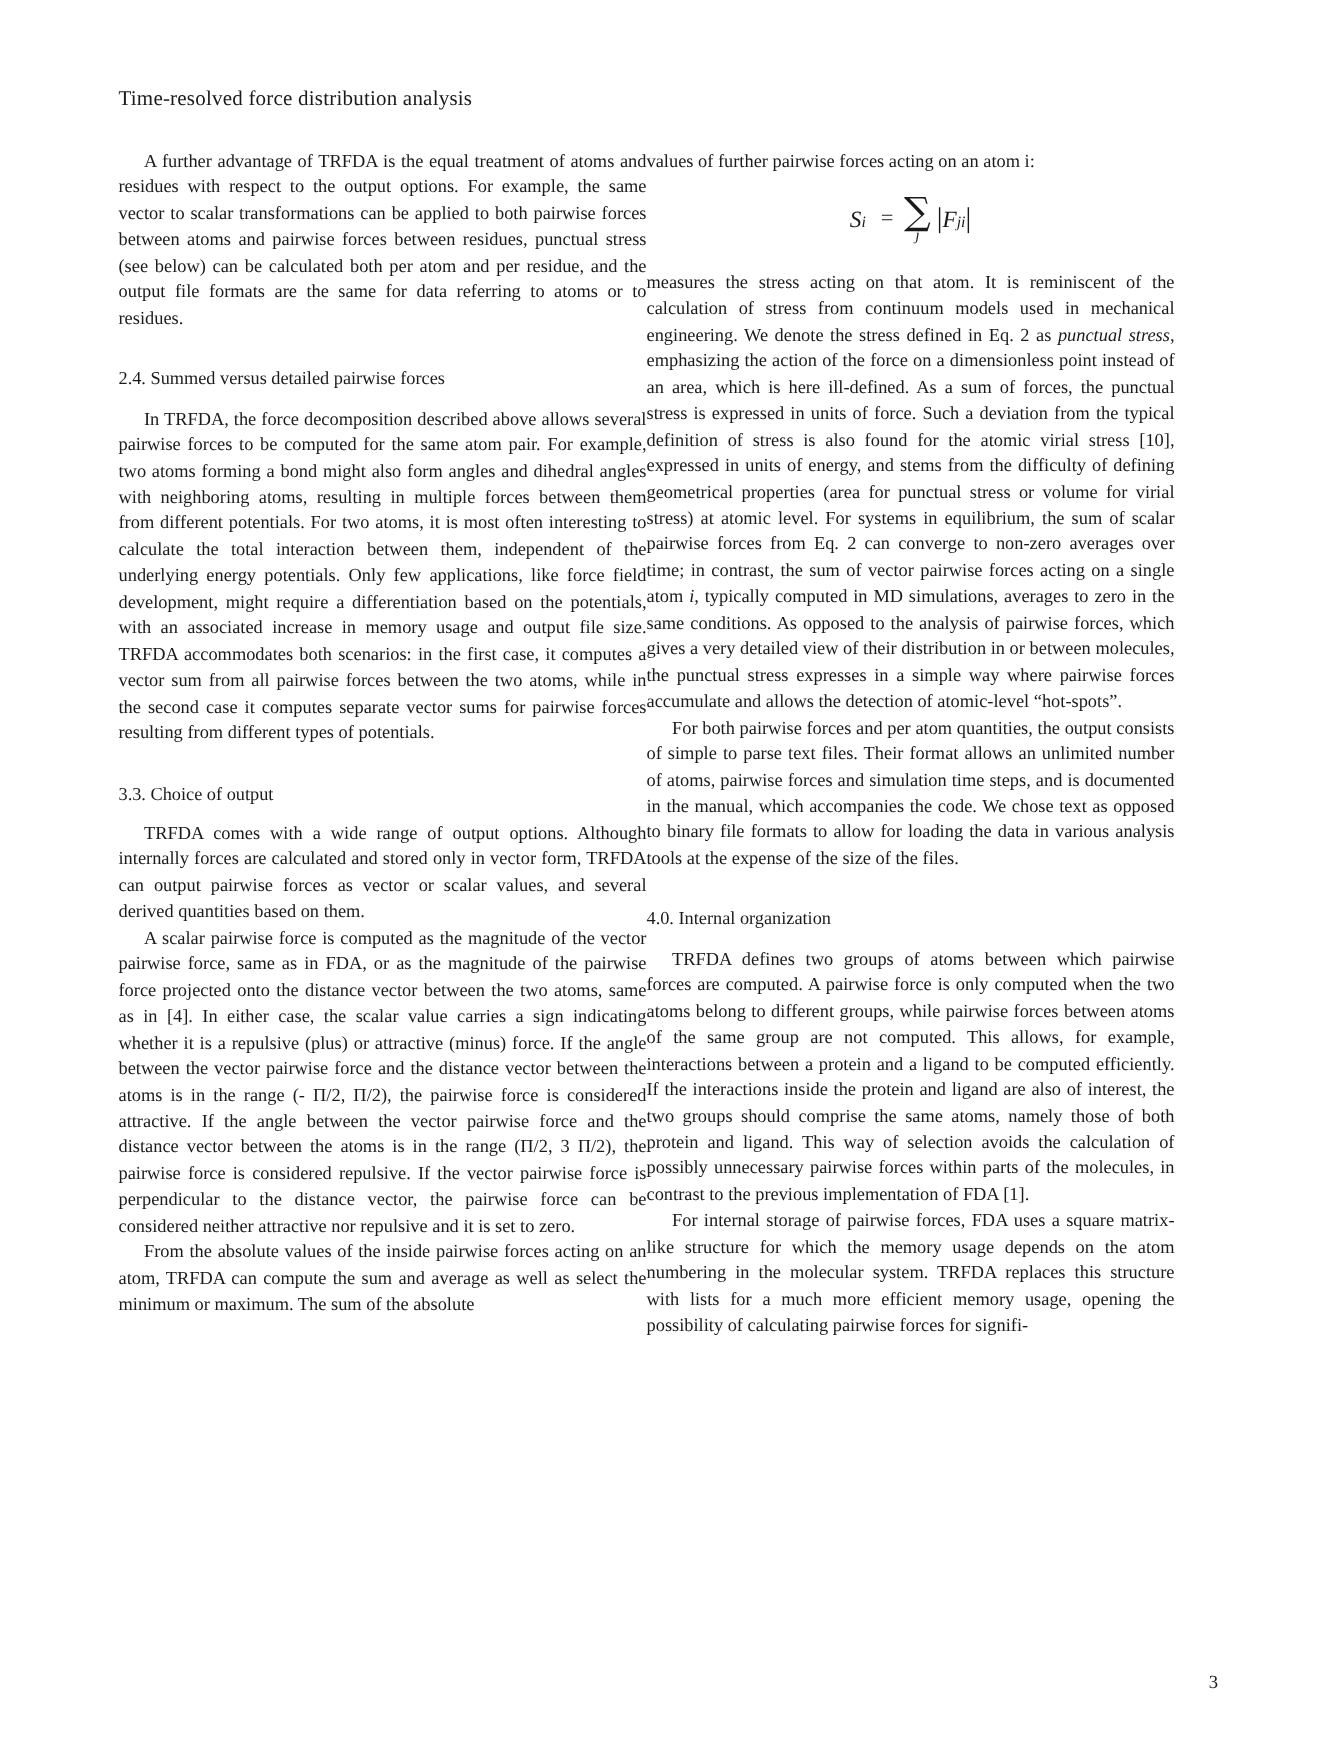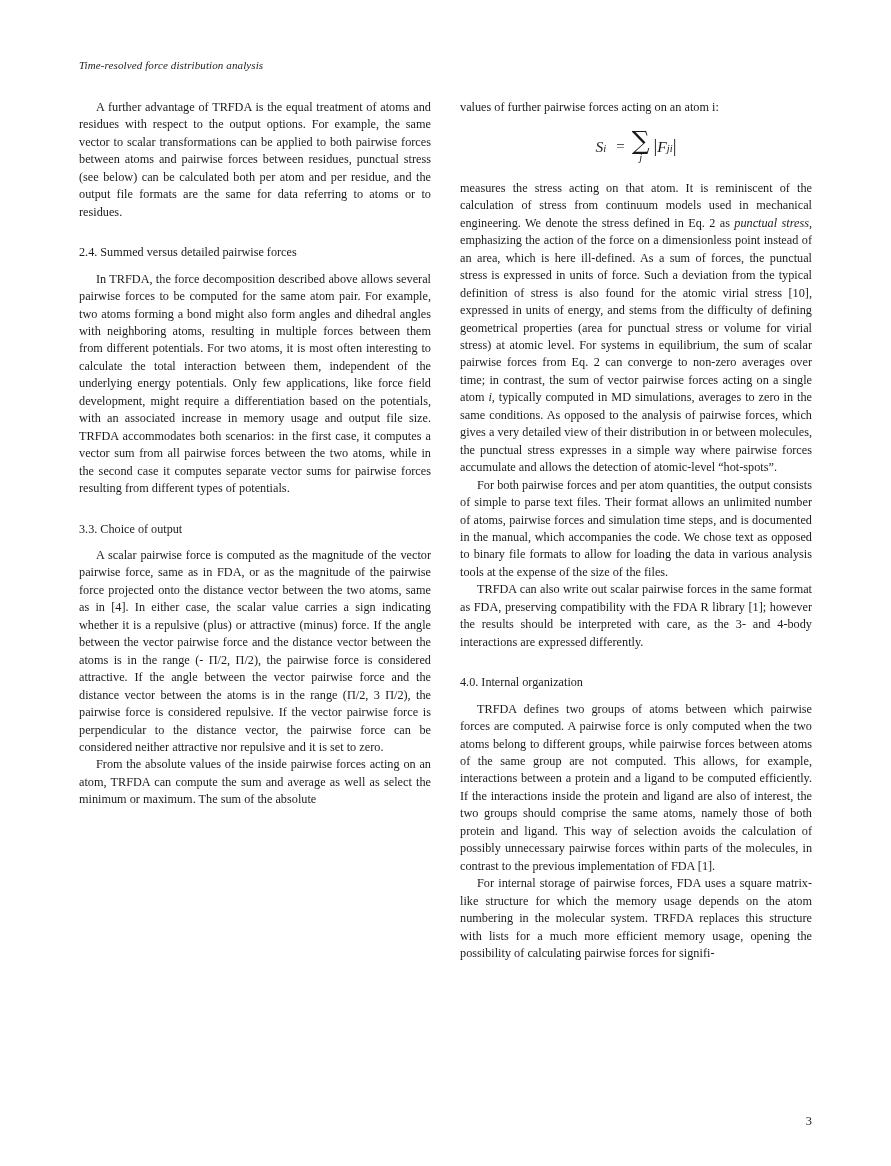--- a/index.html
+++ b/index.html
@@ -20,38 +20,36 @@
 
   
   .running-head {
     position: absolute;
     top: 59px;
     left: 79px;
     width: 733px;
     display: flex;
     justify-content: space-between;
     align-items: baseline;
-    font-style: italic;
-    font-size: 11px;
+    font-size: 14px;
     letter-spacing: 0.01em;
     color: #1a1a1a;
     white-space: nowrap;
   }
   .running-head .rh-left { text-align: left; }
   .running-head .rh-right { text-align: right; }
 
   
   .columns {
     position: absolute;
     top: 99px;
     left: 79px;
     width: 733px;
     height: 1000px;
     display: flex;
-    gap: 29px;
   }
   .col {
     width: 352px;
     flex: 0 0 352px;
   }
 
   p.para {
     margin: 0;
     text-align: justify;
     text-justify: inter-word;
@@ -157,20 +155,21 @@
       <div class="gap-before-head"></div>
       <h2 class="section-head">2.4. Summed versus detailed pairwise forces</h2>
       <div class="gap-after-head"></div>
 
       <p class="para">In TRFDA, the force decomposition described above allows several pairwise forces to be computed for the same atom pair. For example, two atoms forming a bond might also form angles and dihedral angles with neighboring atoms, resulting in multiple forces between them from different potentials. For two atoms, it is most often interesting to calculate the total interaction between them, independent of the underlying energy potentials. Only few applications, like force field development, might require a differentiation based on the potentials, with an associated increase in memory usage and output file size. TRFDA accommodates both scenarios: in the first case, it computes a vector sum from all pairwise forces between the two atoms, while in the second case it computes separate vector sums for pairwise forces resulting from different types of potentials.</p>
 
       <div class="gap-before-head"></div>
       <h2 class="section-head">3.3. Choice of output</h2>
       <div class="gap-after-head"></div>
 
+      <p class="para">TRFDA comes with a wide range of output options. Although internally forces are calculated and stored only in vector form, TRFDA can output pairwise forces as vector or scalar values, and several derived quantities based on them.</p>
       <p class="para">A scalar pairwise force is computed as the magnitude of the vector pairwise force, same as in FDA, or as the magnitude of the pairwise force projected onto the distance vector between the two atoms, same as in [4]. In either case, the scalar value carries a sign indicating whether it is a repulsive (plus) or attractive (minus) force. If the angle between the vector pairwise force and the distance vector between the atoms is in the range (- Π/2, Π/2), the pairwise force is considered attractive. If the angle between the vector pairwise force and the distance vector between the atoms is in the range (Π/2, 3 Π/2), the pairwise force is considered repulsive. If the vector pairwise force is perpendicular to the distance vector, the pairwise force can be considered neither attractive nor repulsive and it is set to zero.</p>
       <p class="para">From the absolute values of the inside pairwise forces acting on an atom, TRFDA can compute the sum and average as well as select the minimum or maximum. The sum of the absolute</p>
 
     </div>
 
     <div class="col">
 
       <p class="para noindent"><span>values of further pairwise forces acting on an atom i:</span></p>
 
       <div class="equation">
@@ -185,21 +184,20 @@
           <span class="abs-bar">|</span>
             <span class="eq-var">F</span>
             <span class="eq-sub">ji</span>
             <span class="abs-bar">|</span>
         </span>
       </div>
 
       <p class="para noindent"><span>measures the stress acting on that atom. It is reminiscent of the calculation of stress from continuum models used in mechanical engineering. We denote the stress defined in Eq. 2 as </span><span class="it">punctual stress</span><span>, emphasizing the action of the force on a dimensionless point instead of an area, which is here ill-defined. As a sum of forces, the punctual stress is expressed in units of force. Such a deviation from the typical definition of stress is also found for the atomic virial stress [10], expressed in units of energy, and stems from the difficulty of defining geometrical properties (area for punctual stress or volume for virial stress) at atomic level. For systems in equilibrium, the sum of scalar pairwise forces from Eq. 2 can converge to non-zero averages over time; in contrast, the sum of vector pairwise forces acting on a single atom </span><span class="it">i</span><span>, typically computed in MD simulations, averages to zero in the same conditions. As opposed to the analysis of pairwise forces, which gives a very detailed view of their distribution in or between molecules, the punctual stress expresses in a simple way where pairwise forces accumulate and allows the detection of atomic-level “hot-spots”.</span></p>
 
       <p class="para">For both pairwise forces and per atom quantities, the output consists of simple to parse text files. Their format allows an unlimited number of atoms, pairwise forces and simulation time steps, and is documented in the manual, which accompanies the code. We chose text as opposed to binary file formats to allow for loading the data in various analysis tools at the expense of the size of the files.</p>
-      <p class="para">TRFDA can also write out scalar pairwise forces in the same format as FDA, preserving compatibility with the FDA R library [1]; however the results should be interpreted with care, as the 3- and 4-body interactions are expressed differently.</p>
 
       <div class="gap-before-head"></div>
       <h2 class="section-head">4.0. Internal organization</h2>
       <div class="gap-after-head"></div>
 
       <p class="para">TRFDA defines two groups of atoms between which pairwise forces are computed. A pairwise force is only computed when the two atoms belong to different groups, while pairwise forces between atoms of the same group are not computed. This allows, for example, interactions between a protein and a ligand to be computed efficiently. If the interactions inside the protein and ligand are also of interest, the two groups should comprise the same atoms, namely those of both protein and ligand. This way of selection avoids the calculation of possibly unnecessary pairwise forces within parts of the molecules, in contrast to the previous implementation of FDA [1].</p>
       <p class="para">For internal storage of pairwise forces, FDA uses a square matrix-like structure for which the memory usage depends on the atom numbering in the molecular system. TRFDA replaces this structure with lists for a much more efficient memory usage, opening the possibility of calculating pairwise forces for signifi-</p>
 
     </div>
   </div>

